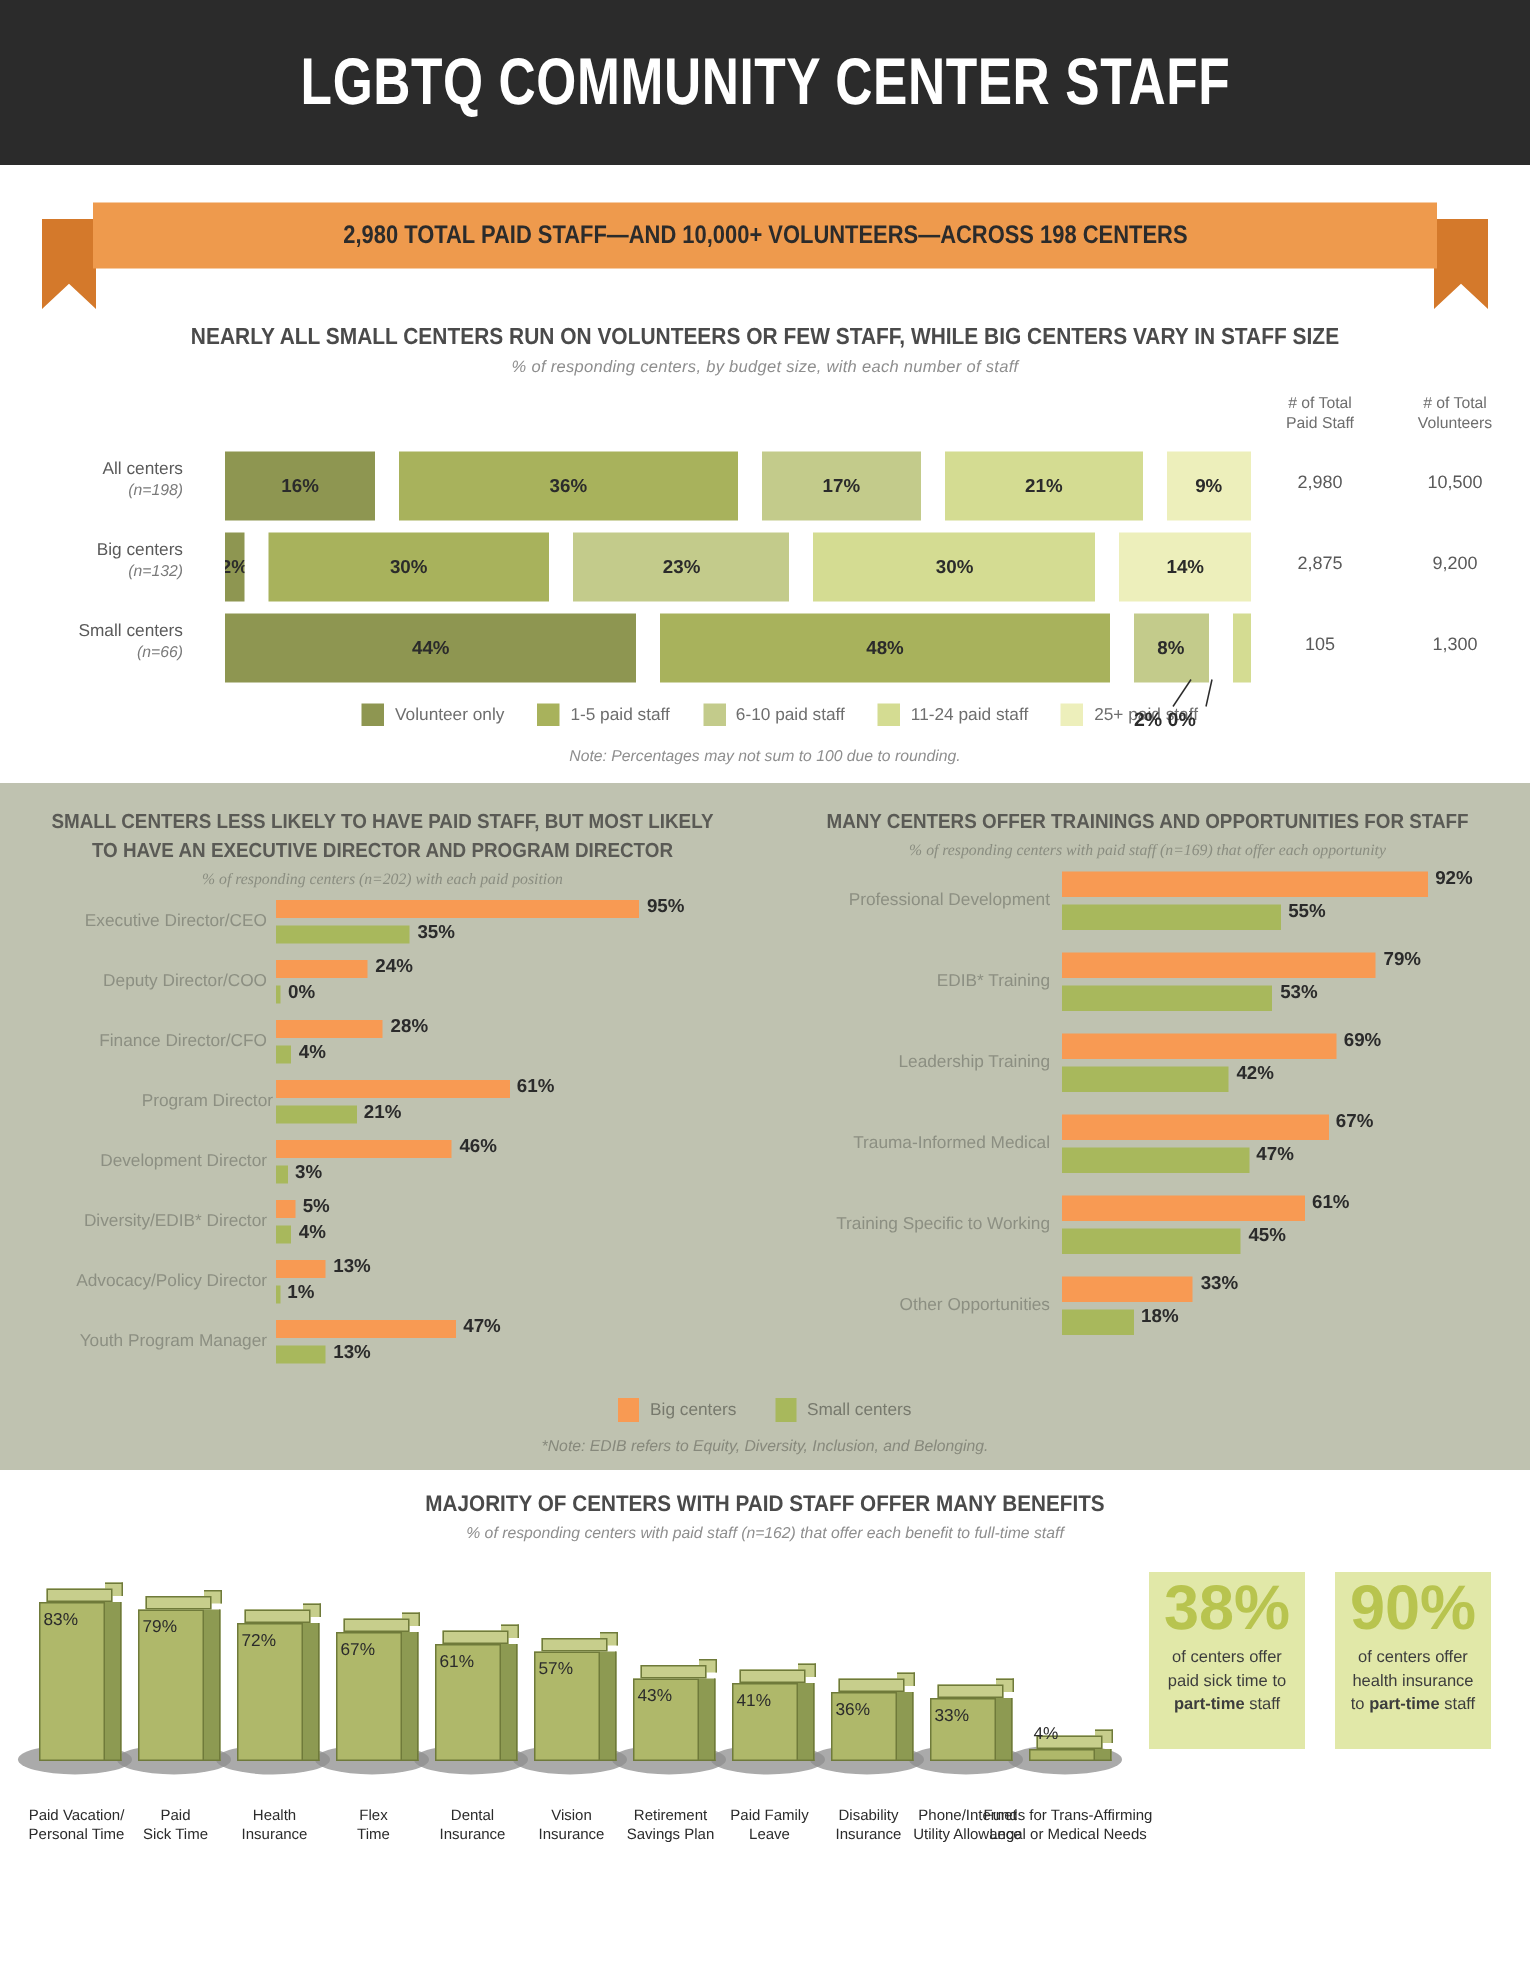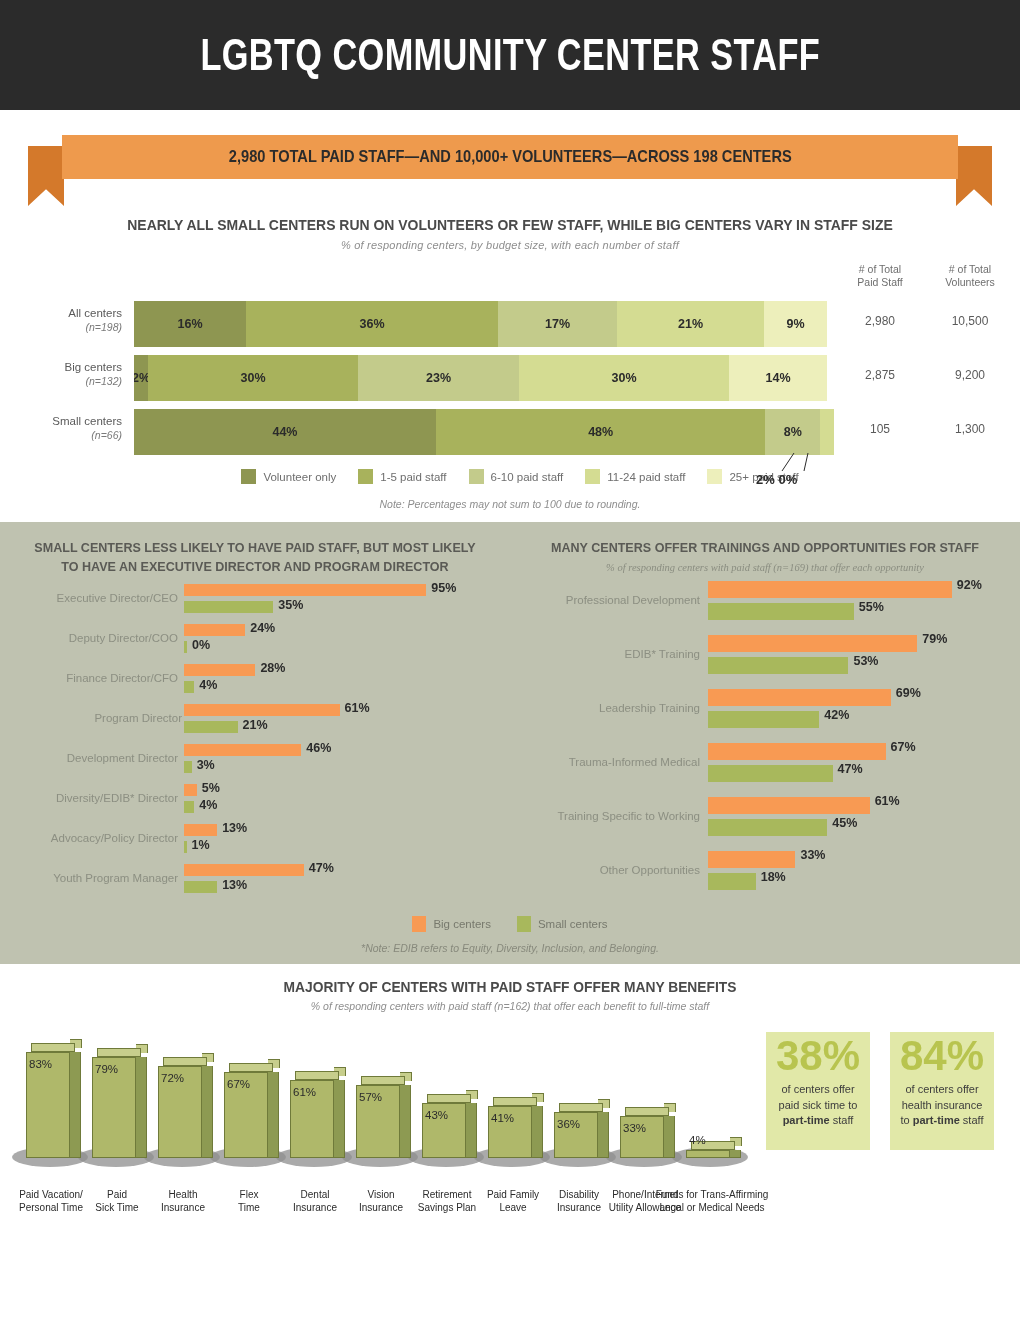--- a/index.html
+++ b/index.html
@@ -79,21 +79,21 @@
   .srow .rlab {
     position:absolute; left:0; width:122px; top:9px;
     text-align:right; font-size:11.5px; color:#5a5a5a; line-height:14px;
   }
   .srow .rlab i { font-size:10.5px; font-style:italic; color:#7a7a7a; display:block; }
   .bar {
     position:absolute; left:134px; width:700px; top:4px; height:46px;
     display:flex;
   }
   .seg { display:flex; align-items:center; justify-content:center;
-         font-size:12.5px; font-weight:bold; color:#2b2b2b; overflow:hidden; }
+         font-size:12.5px; font-weight:bold; color:#2b2b2b; overflow:hidden;margin-left:16px; }
   .numcell {
     position:absolute; width:96px; text-align:center; top:17px;
     font-size:12px; color:#5a5a5a;
   }
   .numcell.ps { left:832px; }
   .numcell.vol{ left:922px; }
 
   .callout { position:absolute; left:756px; top:452px; z-index:5; }
   .callout .txt { font-size:13px; font-weight:bold; color:#2b2b2b; white-space:nowrap; }
 
@@ -285,20 +285,21 @@
     <line x1="8" y1="19" x2="20" y2="1" stroke="#2b2b2b" stroke-width="1"></line>
     <line x1="30" y1="19" x2="34" y2="1" stroke="#2b2b2b" stroke-width="1"></line>
   </svg>
   <div class="txt">2% 0%</div>
 </div>
 
 <div class="sec2">
   <div class="panels">
     <div class="panel">
       <div class="p-title">SMALL CENTERS LESS LIKELY TO HAVE PAID STAFF, BUT MOST LIKELY TO HAVE AN EXECUTIVE DIRECTOR AND PROGRAM DIRECTOR</div>
+      <div class="p-sub">% of responding centers (n=202) with each paid position</div>
       <div class="hgroup" id="pos-chart" style="height:320px">
           <div class="gcat" style="left: 0px; width: 178px; top: 10px;">Executive Director/CEO</div>
           <div style="position: absolute; left: 184px; top: 2px; height: 12px; width: 242.25px; background: rgb(248, 154, 83);"></div>
           <div style="position: absolute; left: 431.25px; top: -1px; font-size: 12.5px; font-weight: bold; color: rgb(43, 43, 43); white-space: nowrap;">95%</div>
           <div style="position: absolute; left: 184px; top: 19px; height: 12px; width: 89.25px; background: rgb(168, 184, 92);"></div>
           <div style="position: absolute; left: 278.25px; top: 16px; font-size: 12.5px; font-weight: bold; color: rgb(43, 43, 43); white-space: nowrap;">35%</div>
           <div class="gcat" style="left: 0px; width: 178px; top: 50px;">Deputy Director/COO</div>
           <div style="position: absolute; left: 184px; top: 42px; height: 12px; width: 61.2px; background: rgb(248, 154, 83);"></div>
           <div style="position: absolute; left: 250.2px; top: 39px; font-size: 12.5px; font-weight: bold; color: rgb(43, 43, 43); white-space: nowrap;">24%</div>
           <div style="position: absolute; left: 184px; top: 59px; height: 12px; width: 3px; background: rgb(168, 184, 92);"></div>
@@ -493,20 +494,20 @@
   <div class="statbox one">
     <div class="big">38%</div>
     <div class="cap">
       <div>of centers offer</div>
       <div>paid sick time to</div>
       <div><b>part-time</b><span> staff</span></div>
     </div>
   </div>
 
   <div class="statbox two">
-    <div class="big">84%</div>
+    <div class="big">90%</div>
     <div class="cap">
       <div>of centers offer</div>
       <div>health insurance</div>
       <div><span>to </span><b>part-time</b><span> staff</span></div>
     </div>
   </div>
 </div>
 
 </body></html>

